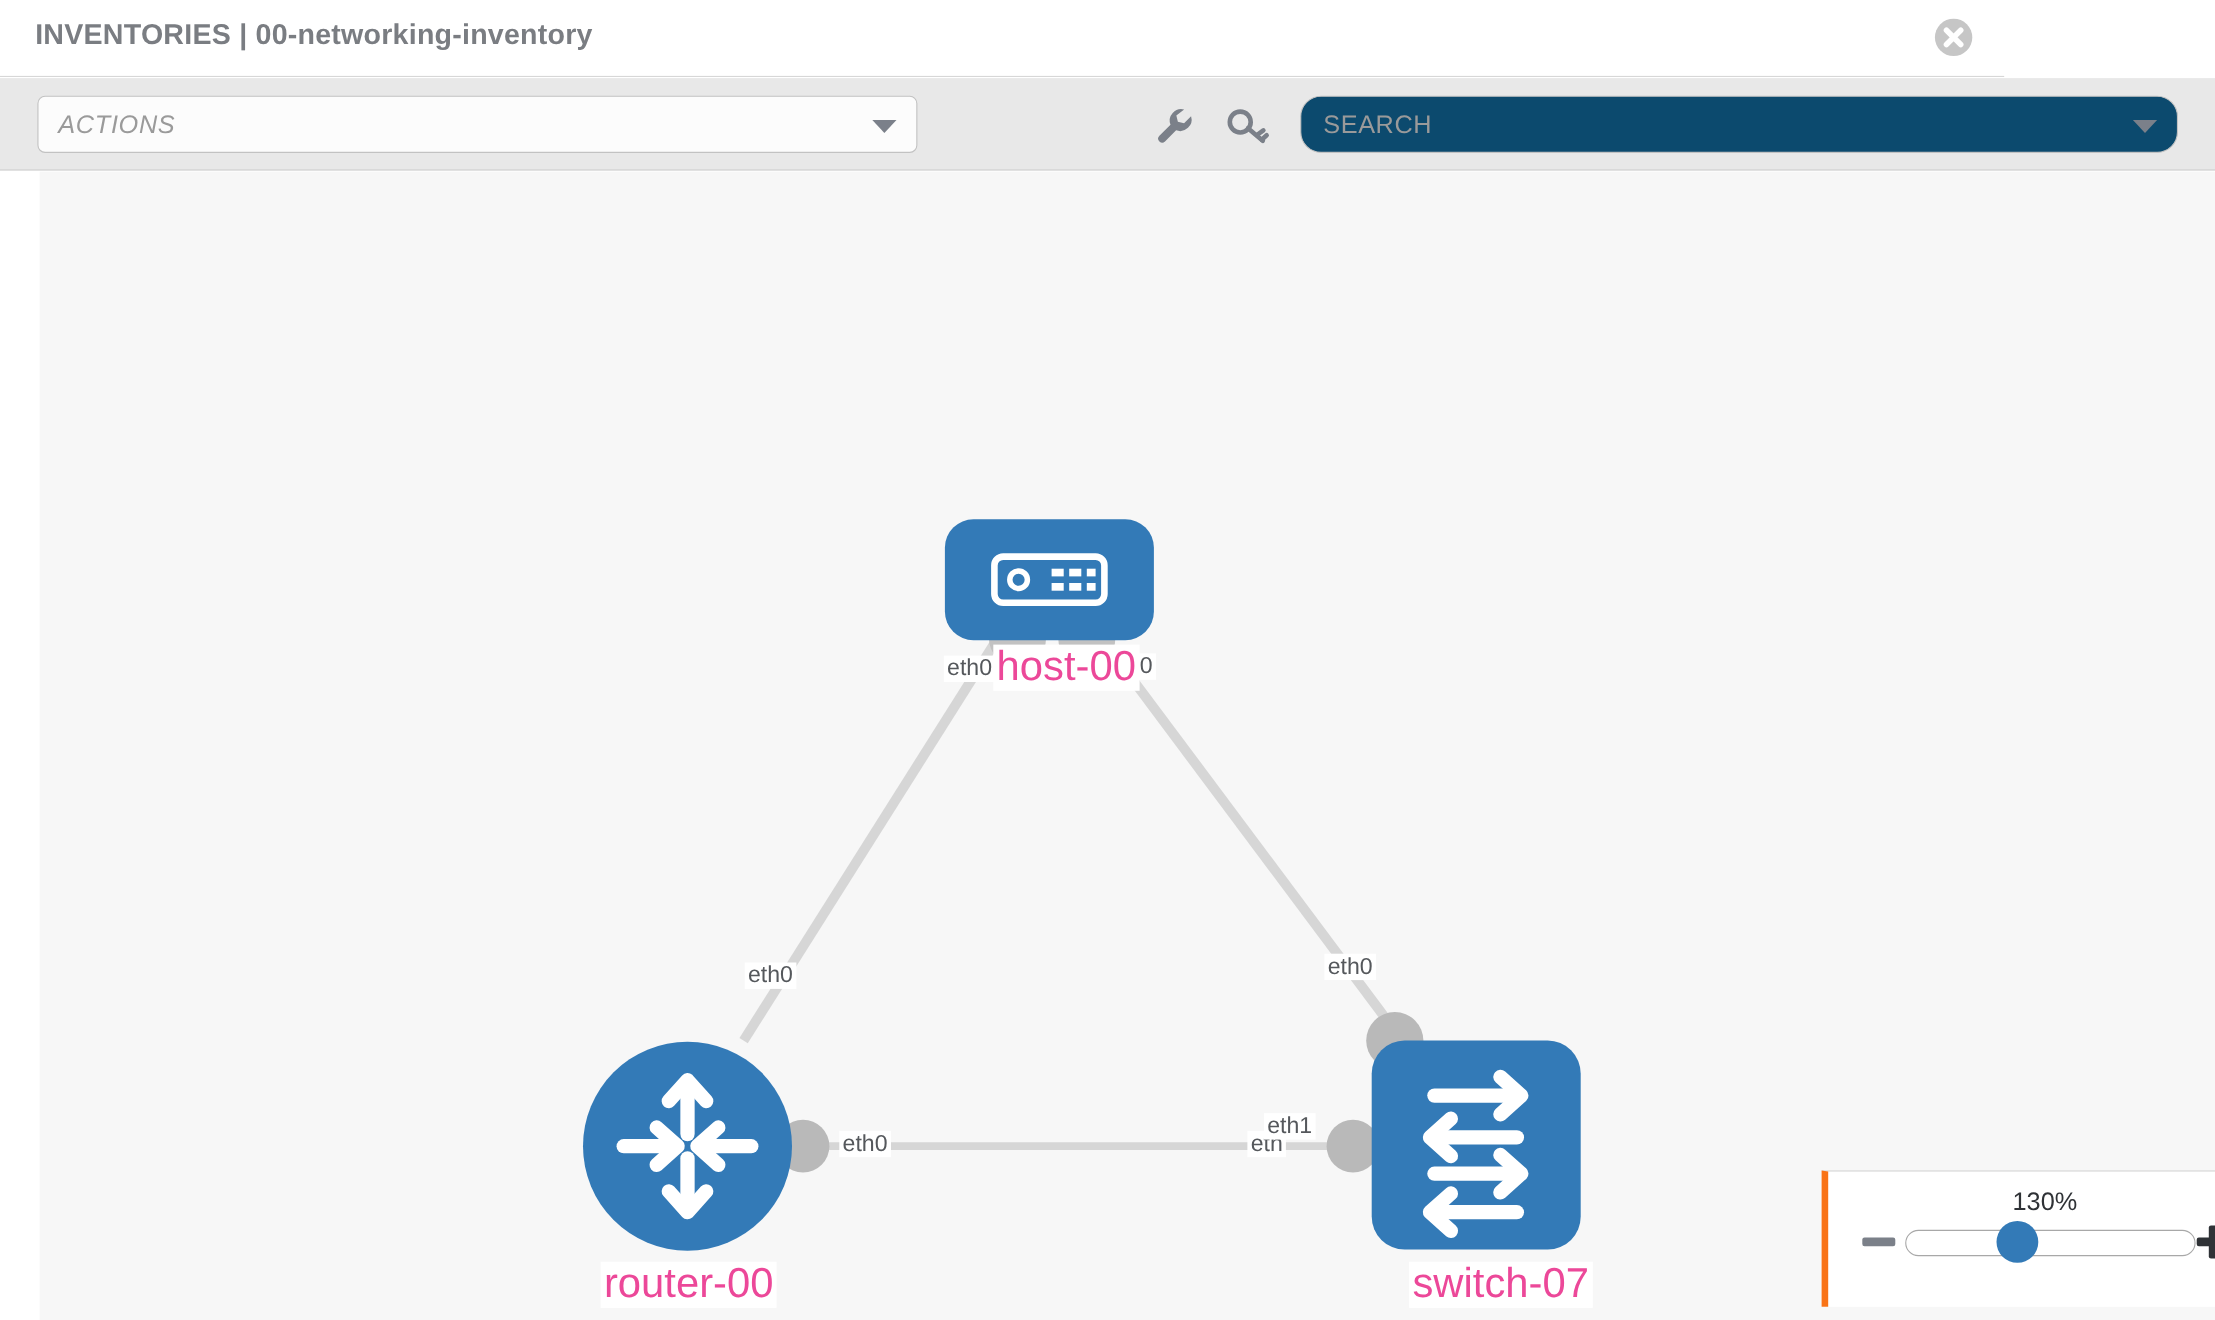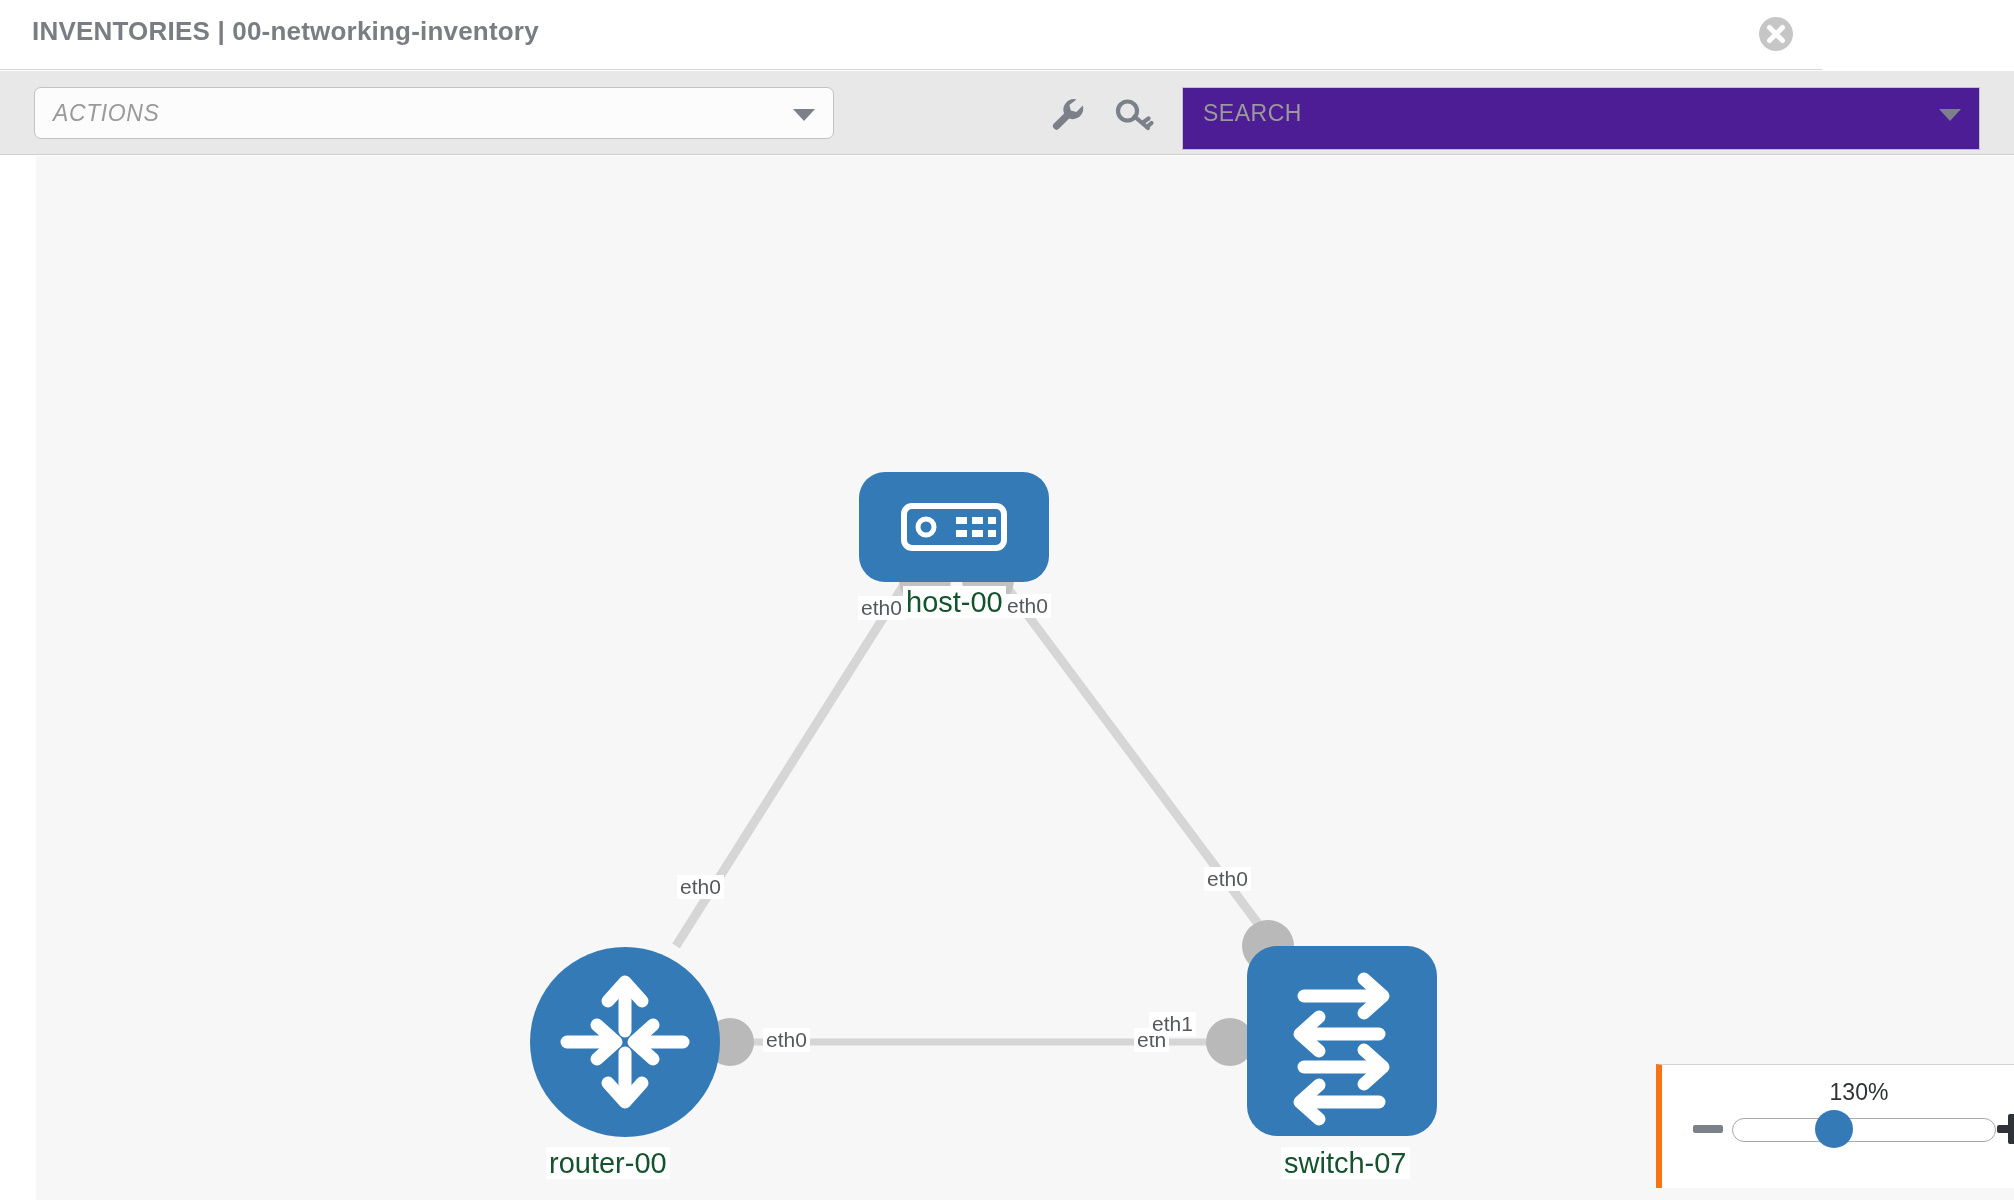--- a/index.html
+++ b/index.html
@@ -68,24 +68,24 @@
   .tool-icon {
     position: absolute; top: 22px;
     width: 42px; height: 42px;
     cursor: pointer;
   }
   .tool-icon.wrench { left: 1046px; }
   .tool-icon.key    { left: 1113px; }
 
   .search-box {
     position: absolute; left: 1182px; top: 16px;
-    width: 798px; height: 63px;
-    background: #4c1d95;
+    width: 798px; height: 52px;
+    background: #0c4a6e;
     border: 1px solid #c2c2c2;
-    border-radius: 1px;
+    border-radius: 19px;
   }
   .search-box input {
     position: absolute; left: 18px; top: 0;
     width: 720px; height: 50px;
     border: none; outline: none; background: transparent;
     font-family: "Liberation Sans", sans-serif;
     font-size: 23px; color: #9a9a9a;
     letter-spacing: 0.5px;
   }
   .search-box input::placeholder { color: #9a9a9a; }
@@ -105,22 +105,22 @@
     background: #ffffff;
     color: #55585c;
     font-size: 21px;
     padding: 1px 3px;
     white-space: nowrap;
     line-height: 1.05;
   }
   .node-label {
     position: absolute;
     background: #ffffff;
-    color: #14532d;
-    font-size: 29px;
+    color: #ec4899;
+    font-size: 38px;
     padding: 1px 3px;
     white-space: nowrap;
     line-height: 1.05;
   }
 
   
   .zoom-widget {
     position: absolute; right: 0; bottom: 12px;
     width: 394px; height: 124px;
     background: #ffffff;

